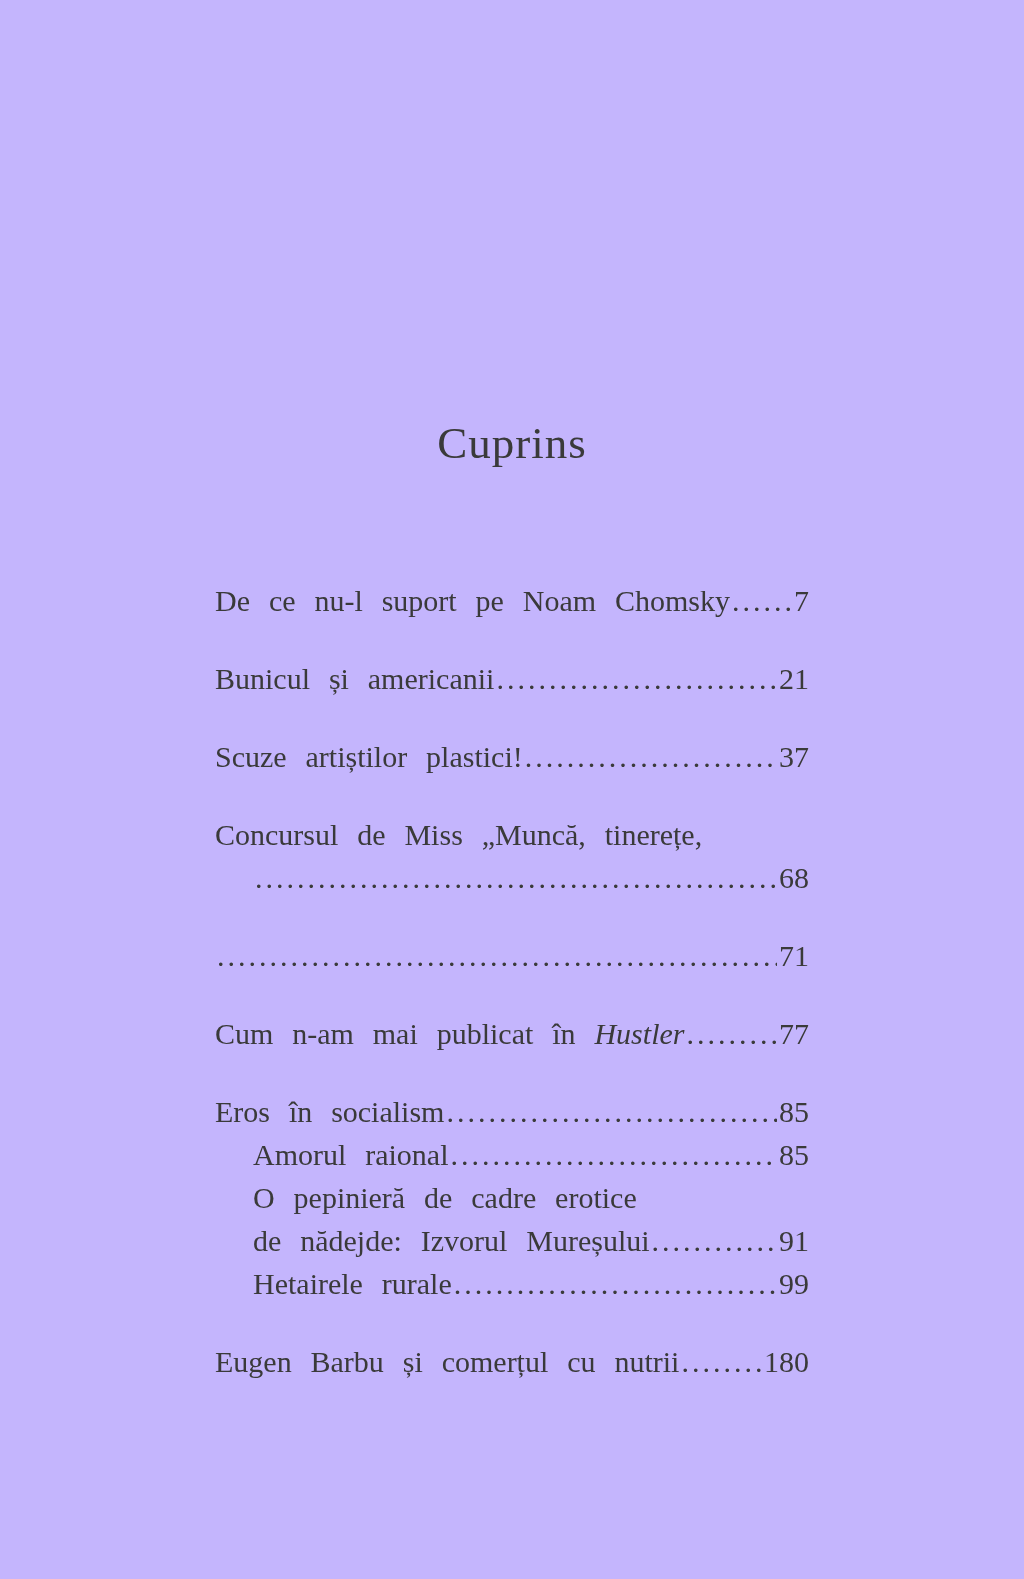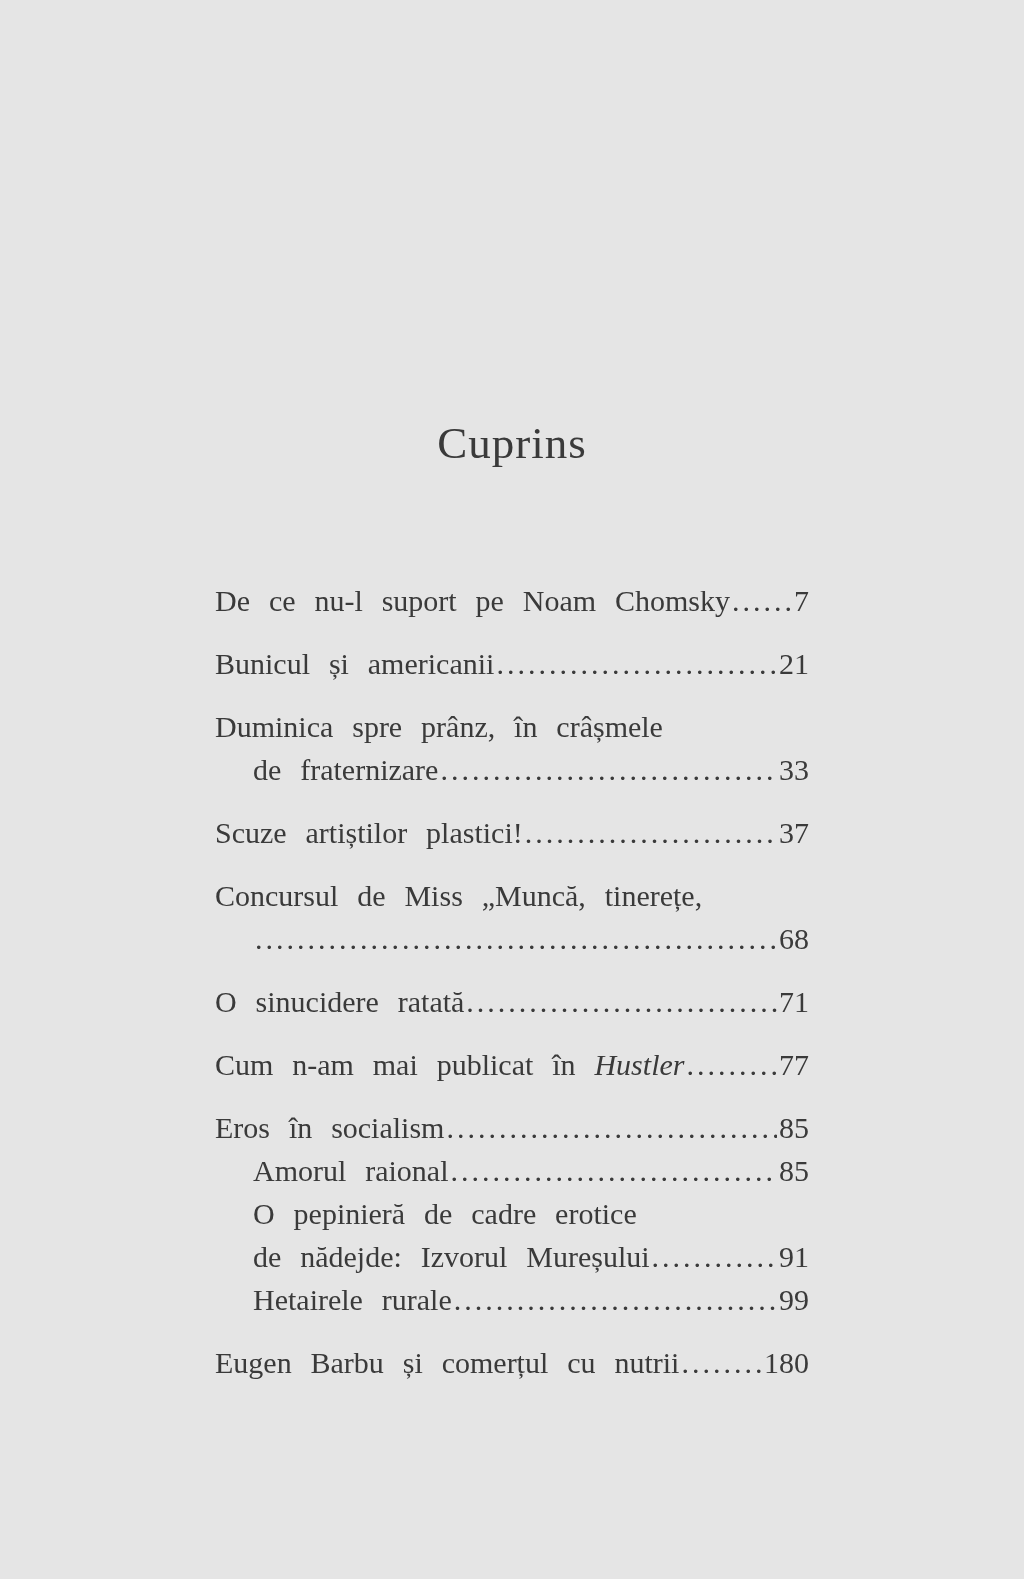--- a/index.html
+++ b/index.html
@@ -2,40 +2,40 @@
 <html lang="ro"><head>
 <meta charset="utf-8">
 <style>
   * { margin: 0; padding: 0; box-sizing: border-box; }
   html, body { background: #ffffff; }
   .page {
     position: relative;
     width: 1024px;
     height: 1579px;
     margin: 0 auto;
-    background: #e5e5e5;
+    background: #c4b5fd;
     font-family: "Liberation Serif", "DejaVu Serif", serif;
     color: #3a3a3a;
     padding-top: 420px;
     overflow: hidden;
   }
   .title {
     text-align: center;
     font-size: 45px;
     font-weight: normal;
     line-height: 1.05;
     letter-spacing: 1px;
     margin-bottom: 112px;
   }
   .toc {
     width: 594px;
     margin-left: 215px;
     font-size: 30px;
   }
-  .entry { margin-top: 20px; }
+  .entry { margin-top: 35px; }
   .entry.tight { margin-top: 0; }
   .line {
     line-height: 43px;
     word-spacing: 0.38em;
   }
   .line.cont, .entry.sub .line { padding-left: 38px; }
   .line.last {
     display: flex;
     align-items: baseline;
   }
@@ -73,44 +73,35 @@
         </div>
       </div>
       <div class="entry">
         <div class="line last">
           <span class="text">Bunicul și americanii</span>
           <span class="dots"></span>
           <span class="pagenum">21</span>
         </div>
       </div>
       <div class="entry">
-        <div class="line"><span class="text">Duminica spre prânz, în crâșmele</span></div>
-        <div class="line last cont">
-          <span class="text">de fraternizare</span>
-          <span class="dots"></span>
-          <span class="pagenum">33</span>
-        </div>
-      </div>
-      <div class="entry">
         <div class="line last">
           <span class="text">Scuze artiștilor plastici!</span>
           <span class="dots"></span>
           <span class="pagenum">37</span>
         </div>
       </div>
       <div class="entry">
         <div class="line"><span class="text">Concursul de Miss „Muncă, tinerețe,</span></div>
         <div class="line last cont">
           <span class="dots"></span>
           <span class="pagenum">68</span>
         </div>
       </div>
       <div class="entry">
         <div class="line last">
-          <span class="text">O sinucidere ratată</span>
           <span class="dots"></span>
           <span class="pagenum">71</span>
         </div>
       </div>
       <div class="entry">
         <div class="line last">
           <span class="text">Cum n-am mai publicat în <i>Hustler</i></span>
           <span class="dots"></span>
           <span class="pagenum">77</span>
         </div>

